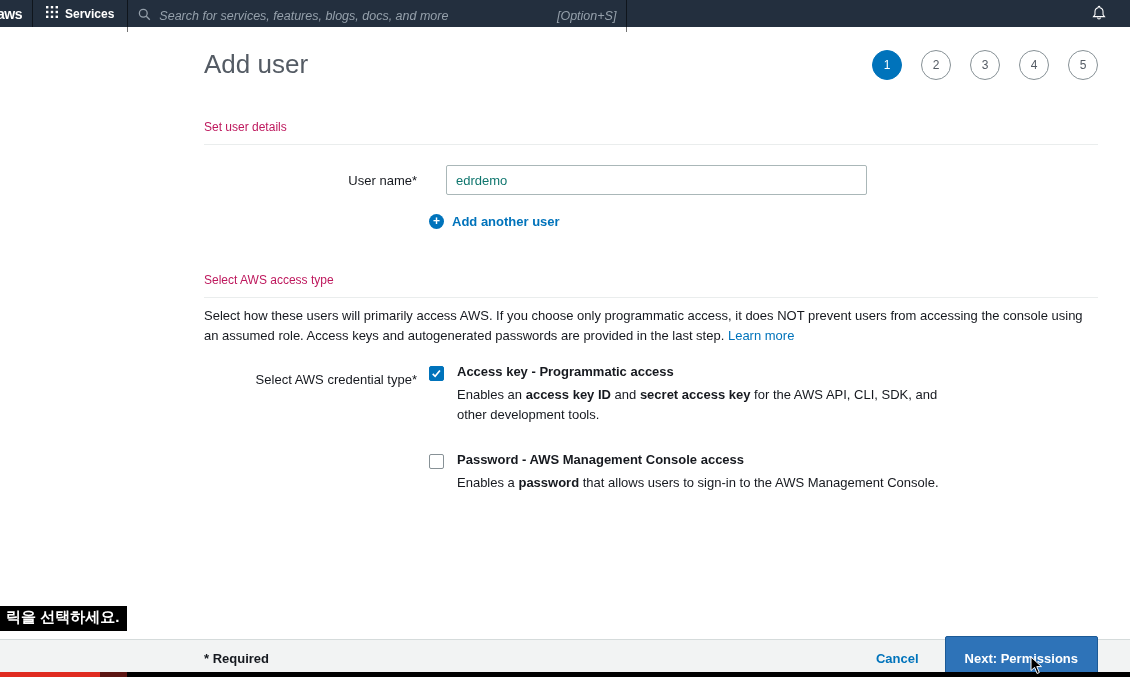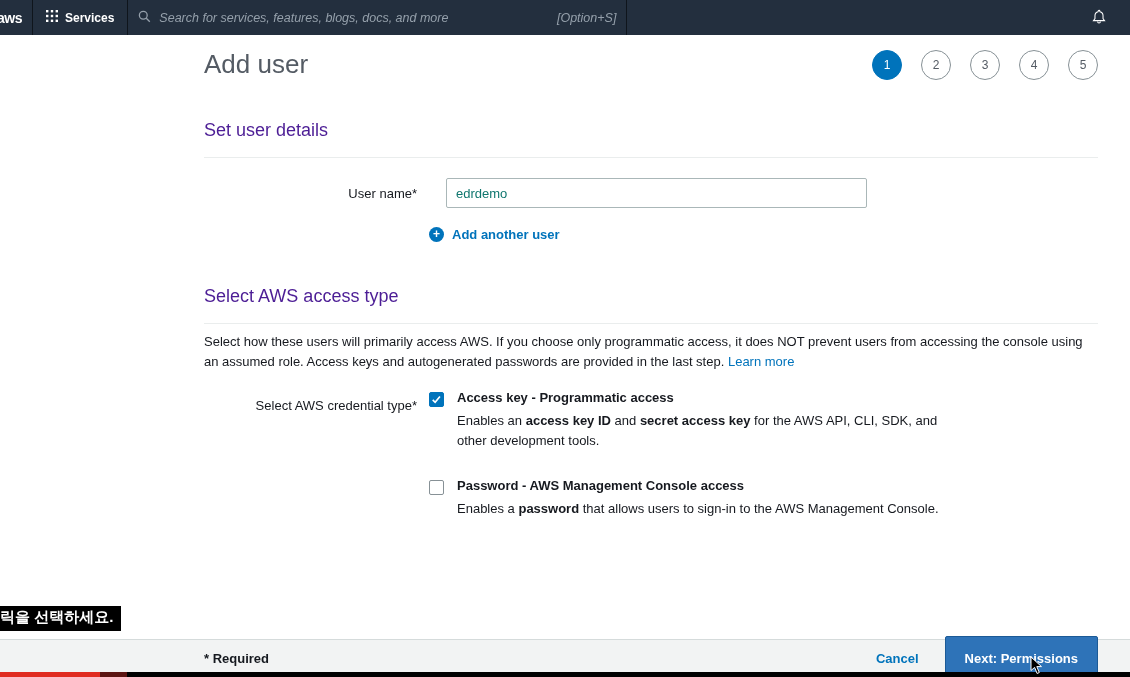--- a/index.html
+++ b/index.html
@@ -7,21 +7,21 @@
   body {
     font-family:"Liberation Sans", sans-serif;
     background:#ffffff;
     position:relative;
     overflow:hidden;
     color:#16191f;
   }
 
   
   .topnav {
-    position:absolute; top:0; left:0; width:100%; height:35px;
+    position:absolute; top:0; left:0; width:100%; height:27px;
     background:#232f3e; display:flex; align-items:stretch; color:#fff; z-index:10;
   }
   .nav-logo {
     display:flex; align-items:center; padding:0 10px 0 2px; margin-left:-5px;
     font-weight:bold; font-size:14px; letter-spacing:-0.5px; cursor:pointer;
   }
   .nav-sep { width:1px; background:rgba(0,0,0,0.55); }
   .services {
     display:flex; align-items:center; gap:7px; padding:0 13px;
     font-weight:bold; font-size:12px; cursor:pointer;
@@ -45,22 +45,22 @@
   .page-title { font-size:26px; font-weight:400; color:#545b64; }
   .steps { display:flex; gap:19px; align-items:center; }
   .step {
     width:30px; height:30px; border-radius:50%; border:1px solid #879196;
     background:#fff; color:#545b64; font-size:12px;
     display:flex; align-items:center; justify-content:center;
   }
   .step.active { background:#0073bb; border-color:#0073bb; color:#fff; }
 
   .section-heading {
-    font-size:18px; font-weight:400; color:#4c1d95;
-    padding-bottom:16px; border-bottom:1px solid #eaeded; margin-top:40px;
+    font-size:12px; font-weight:400; color:#be185d;
+    padding-bottom:10px; border-bottom:1px solid #eaeded; margin-top:40px;
   }
   .section-heading.second { margin-top:44px; }
   .intro { font-size:13px; margin-top:8px; line-height:1.55; }
   .link { color:#0073bb; text-decoration:none; cursor:pointer; }
 
   .form-row { display:flex; margin-top:20px; }
   .form-label {
     width:225px; text-align:right; font-weight:normal; font-size:13px;
     padding-right:12px; padding-top:8px; flex:none;
   }
@@ -102,21 +102,21 @@
   .footer-right { margin-left:auto; margin-right:32px; display:flex; align-items:center; gap:26px; }
   .cancel { color:#0073bb; font-weight:bold; font-size:13px; cursor:pointer; text-decoration:none; }
   .next-btn {
     background:#2e73b8; border:1px solid #1c5a96; color:#fff; font-weight:bold;
     font-size:13px; padding:14px 19px; border-radius:2px; cursor:pointer; font-family:inherit;
   }
 
   
   .caption {
     position:absolute; left:0; top:606px; background:#000; color:#fff;
-    font-weight:bold; font-size:15px; padding:2px 8px 4px 0; z-index:15; white-space:nowrap;
+    font-weight:bold; font-size:15px; padding:2px 8px 4px 6px; z-index:15; white-space:nowrap;
   }
   .video-bar { position:absolute; bottom:0; left:0; width:100%; height:5px; background:#000; z-index:30; cursor:pointer; }
   .vb-played { position:absolute; left:0; top:0; height:100%; width:100px; background:#e02b20; }
   .vb-buffer { position:absolute; left:100px; top:0; height:100%; width:27px; background:#5c1512; }
   .cursor { position:absolute; left:1030px; top:656px; z-index:40; pointer-events:none; }
 </style>
 </head>
 <body>
 
 <header class="topnav">

